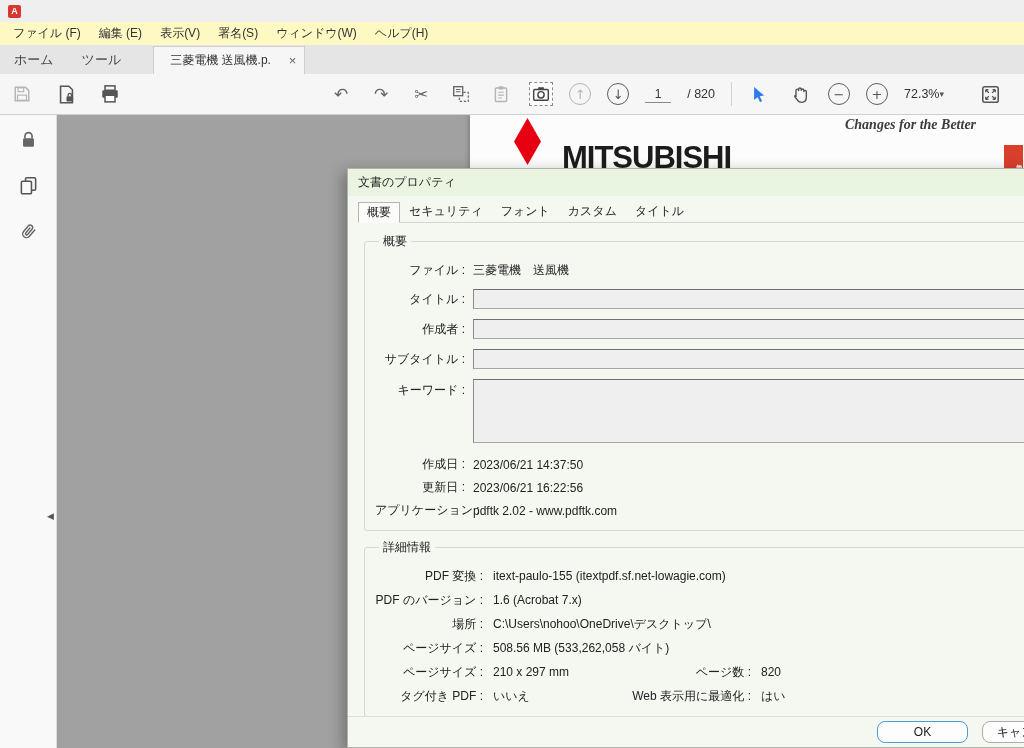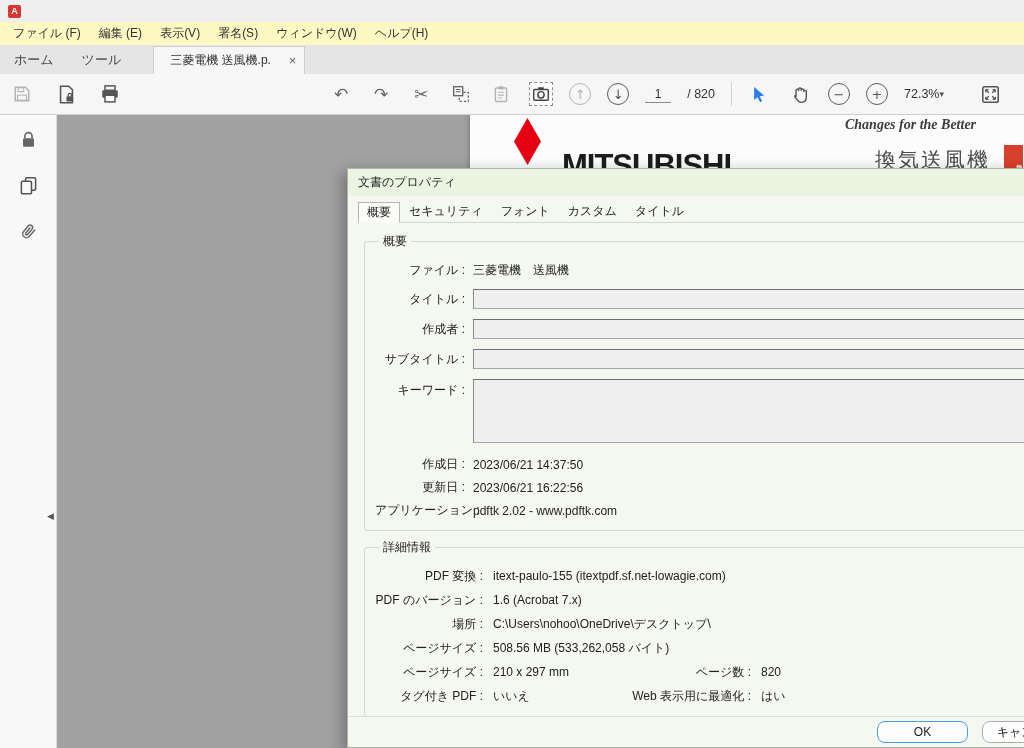--- a/index.html
+++ b/index.html
@@ -48,21 +48,21 @@
   .sidebar { width:57px; background:#f9f9f9; border-right:1px solid #ddd; position:relative;
     display:flex; flex-direction:column; align-items:flex-start; padding:14px 0 0 18px; gap:26px; }
   .side-icon { width:20px; height:20px; display:flex; align-items:center; justify-content:center; }
   .collapse-handle { position:absolute; right:2px; top:396px; font-size:9px; color:#555;
     font-family:"DejaVu Sans",sans-serif; }
   .docarea { flex:1; background:#a1a1a1; position:relative; overflow:hidden; }
   .doc-page { position:absolute; left:413px; top:0; width:560px; height:633px; background:#fcfcfc;
     box-shadow:0 0 6px rgba(0,0,0,.35); }
   .mlogo-diamond { position:absolute; left:44px; top:3px; }
   .mlogo-text { position:absolute; left:92px; top:25px; font-size:31px; font-weight:bold;
-    letter-spacing:-1px; color:#1c1c1c;margin-top:8px; }
+    letter-spacing:-1px; color:#1c1c1c; }
   .slogan { position:absolute; left:375px; top:2px; font-family:"Liberation Serif",serif;
     font-style:italic; font-weight:bold; font-size:14px; color:#3c3c3c; }
   .product-name { position:absolute; left:405px; top:31px; font-size:21px; color:#4c4c4c; letter-spacing:2px; }
   .product-badge { position:absolute; left:534px; top:30px; width:19px; height:25px; background:#d8402c;
     color:#fff; font-size:7px; line-height:8px; writing-mode:vertical-rl; text-align:center; padding-top:2px; }
 
   
   .dialog { position:absolute; left:290px; top:53px; width:734px; height:580px;
     background:#f5f7f1; border:1px solid #aeb4a8; border-right:none;
     box-shadow:-4px 4px 14px rgba(0,0,0,.3); }
@@ -274,21 +274,20 @@
 
   <div class="docarea">
     <div class="doc-page">
       <span class="mlogo-diamond">
         <svg width="27" height="47" viewBox="0 0 27 47">
             <polygon points="13.5,0 27,23.5 13.5,47 0,23.5" fill="#e60012"></polygon>
           </svg>
       </span>
       <span class="mlogo-text">MITSUBISHI</span>
       <span class="slogan">Changes for the Better</span>
-      <span class="product-name">換気送風機</span>
       <span class="product-badge">換気</span>
     </div>
 
     <div class="dialog">
       <div class="dlg-titlebar">
         <span class="dlg-title">文書のプロパティ</span>
 
       </div>
 
       <div class="dlg-tabs">

